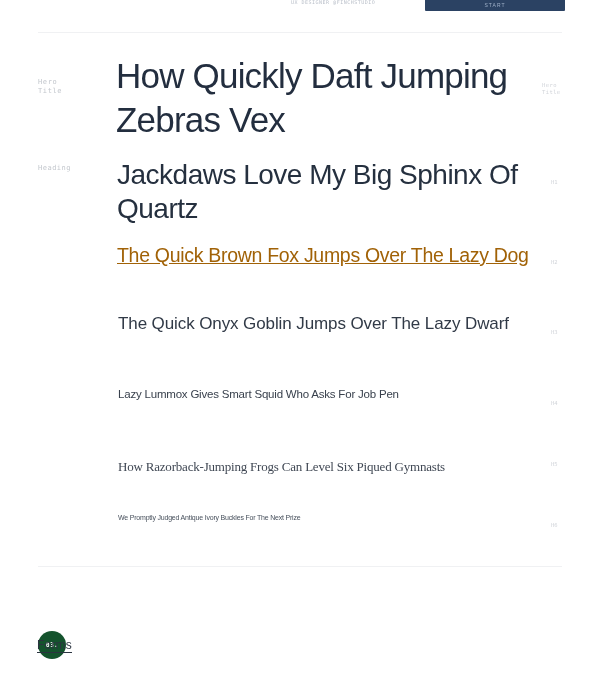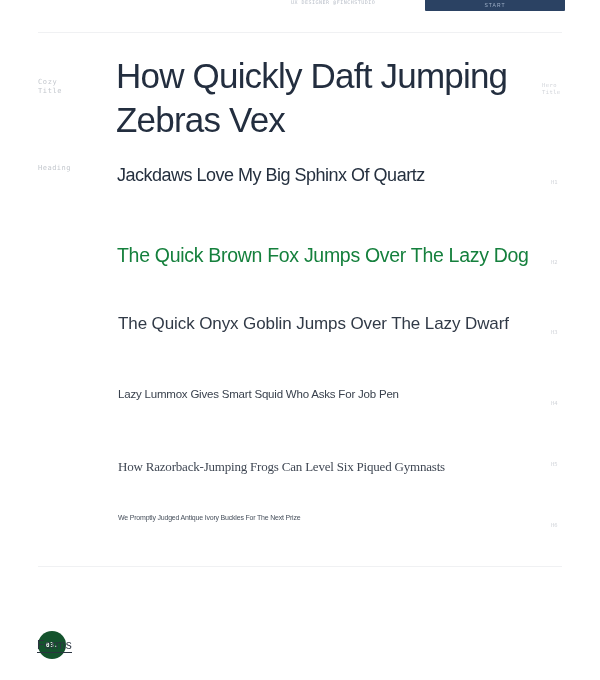--- a/index.html
+++ b/index.html
@@ -129,37 +129,38 @@
   .r-h1 .row-left-label {
     left: 38px; top: 164px;
     font-size: 7px; letter-spacing: 0.5px;
   }
   .r-h1 .row-right-label {
     left: 551px; top: 179px;
     font-size: 5.5px;
   }
   .r-h1 .row-text {
     left: 117px; top: 158px;
-    font-size: 18px;
+    font-size: 28px;
     line-height: 34px;
     letter-spacing: -0.5px;
     color: #25303f;
   }
 
   
   .r-h2 .row-right-label {
     left: 551px; top: 259px;
     font-size: 5.5px;
   }
   .r-h2 .row-text {
     left: 117px; top: 242px;
     font-size: 19.5px;
     line-height: 26px;
     letter-spacing: -0.3px;
-    color: #15803d;
+    color: #a16207;
+    text-decoration: underline;
   }
 
   
   .r-h3 .row-right-label {
     left: 551px; top: 329px;
     font-size: 5.5px;
   }
   .r-h3 .row-text {
     left: 118px; top: 313px;
     font-size: 17px;
@@ -246,21 +247,21 @@
   <div class="topbar">
     <div class="topbar-brand">UX DESIGNER @FINCHSTUDIO</div>
     <div class="topbar-cta">
       <span class="topbar-cta-label">START</span>
     </div>
   </div>
 
   <div class="divider divider-top"></div>
 
   <div class="row specimen r-hero">
-    <div class="row-left-label">Cozy
+    <div class="row-left-label">Hero
 Title</div>
     <div class="row-text">How Quickly Daft Jumping Zebras Vex</div>
     <div class="row-right-label">Hero
 Title</div>
   </div>
 
   <div class="row specimen r-h1">
     <div class="row-left-label">Heading</div>
     <div class="row-text">Jackdaws Love My Big Sphinx Of Quartz</div>
     <div class="row-right-label">H1</div>

